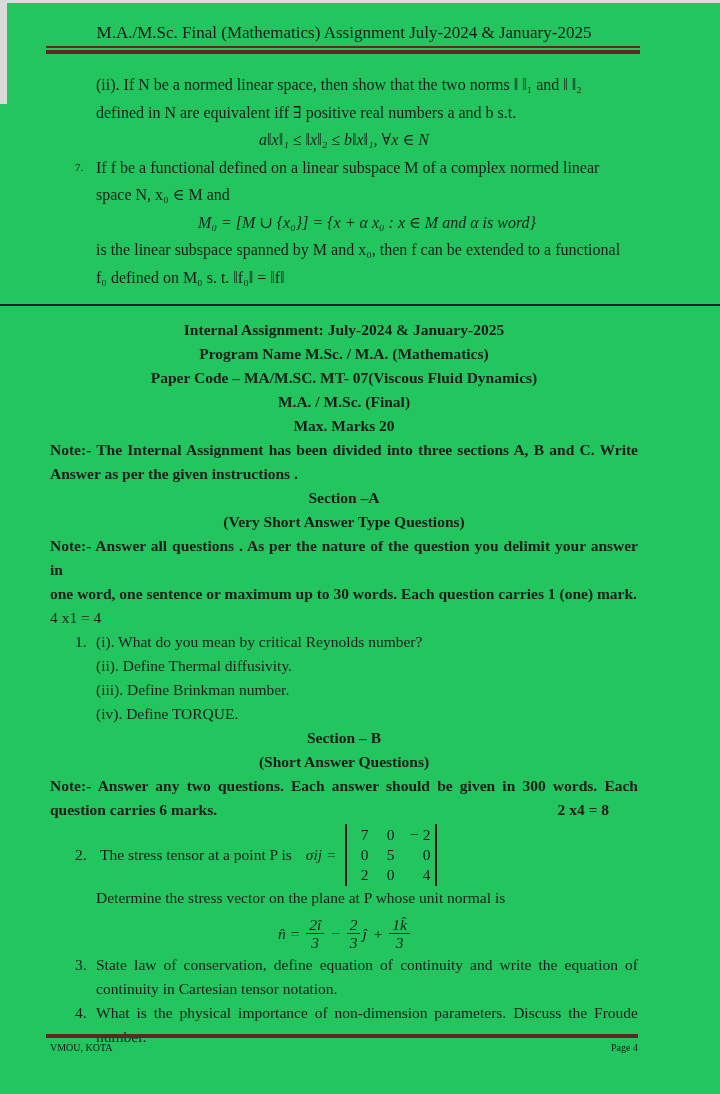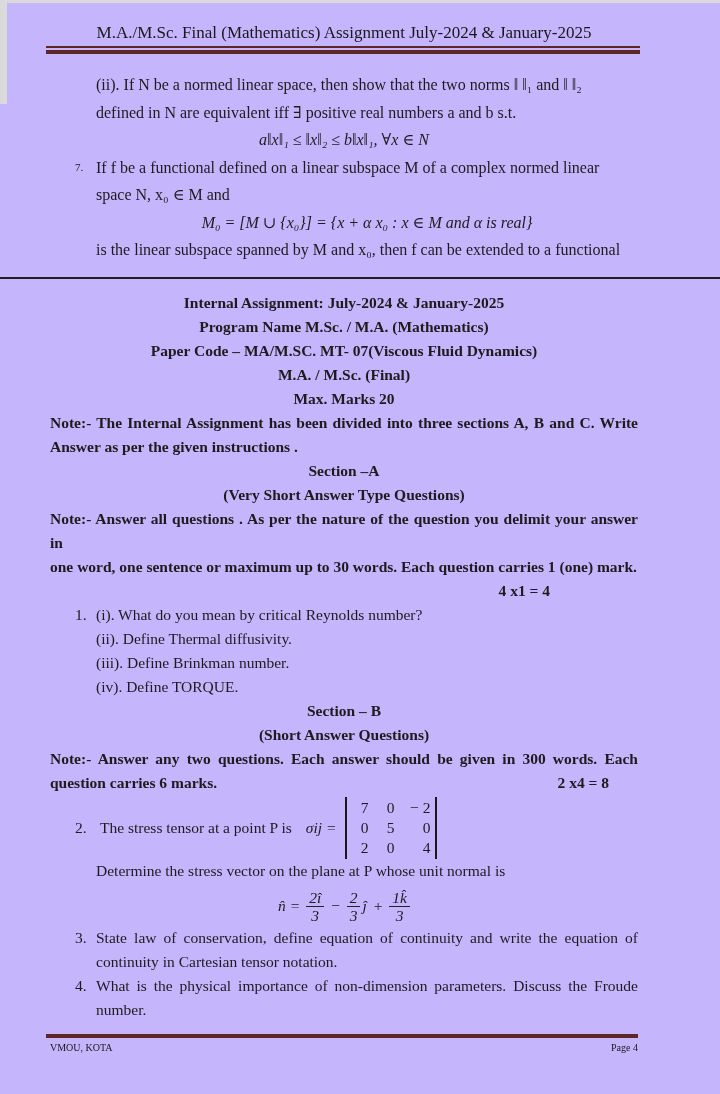--- a/index.html
+++ b/index.html
@@ -1,17 +1,17 @@
 <!DOCTYPE html>
 <html><head>
 <meta charset="utf-8">
 <style>
   html,body{margin:0;padding:0;background:#ffffff;}
   .page{
-    position:relative;width:720px;height:1094px;background:#c4b5fd;overflow:hidden;
+    position:relative;width:720px;height:1094px;background:#22c55e;overflow:hidden;
     font-family:"Liberation Serif","DejaVu Serif",serif;color:#1c1c1c;
   }
   .edge-top{position:absolute;top:0;left:0;width:720px;height:3px;background:#dadada;}
   .edge-left{position:absolute;top:0;left:0;width:7px;height:104px;background:#dadada;}
   .content{position:absolute;left:50px;top:0;width:588px;}
   .title{padding-top:23px;text-align:center;font-size:17px;line-height:20px;color:#191919;}
   .header-rule{margin-top:3px;margin-left:-4px;width:594px;height:2px;
     border-top:2px solid #5e2724;border-bottom:4px solid #5e2724;}
   
   .upper{margin-top:17px;font-size:16px;line-height:27.5px;}
@@ -20,21 +20,21 @@
   .qrow{display:flex;align-items:flex-start;}
   .qnum{width:21px;margin-left:25px;flex:none;}
   .qnum.small{font-size:11px;line-height:27.5px;}
   .qtext{flex:1;}
   .full-divider{margin:13px 0 0 -50px;width:720px;border-top:2px solid #1f1f1f;}
   
   .lower{margin-top:12px;font-size:15.5px;line-height:24px;}
   .bold{font-weight:bold;}
   .center{text-align:center;}
   .stretch{text-align:justify;text-align-last:justify;}
-  .marks-line{text-align:right;padding-right:88px;font-weight:bold;}
+  .marks-line{padding-right:88px;font-weight:normal;}
   .note3-wrap{position:relative;}
   .note3-marks{position:absolute;right:29px;top:24px;font-weight:bold;}
   
   .tensor-row{display:flex;align-items:center;margin-top:2px;}
   .tensor-label{margin-left:4px;}
   .sigma{font-style:italic;margin-left:14px;}
   .matrix{display:inline-flex;align-items:stretch;margin-left:9px;}
   .mbar{width:2px;background:#191919;}
   .mgrid{display:grid;grid-template-columns:16px 26px 36px;padding:1px 5px;
     font-size:15.5px;line-height:20px;text-align:right;}
@@ -64,22 +64,23 @@
 
     <section class="upper">
       <div class="ind">(ii). If N be a normed linear space, then show that the two norms ‖ ‖₁ and ‖ ‖₂</div>
       <div class="ind">defined in N are equivalent iff ∃ positive real numbers a and b s.t.</div>
       <div class="formula">a‖x‖₁ ≤ ‖x‖₂ ≤ b‖x‖₁, ∀x ∈ N</div>
       <div class="qrow">
         <div class="qnum small">7.</div>
         <div class="qtext">
           <div>If f be a functional defined on a linear subspace M of a complex normed linear</div>
           <div>space N, x₀ ∈ M and</div>
-          <div class="formula">M₀ = [M ∪ {x₀}] = {x + α x₀ : x ∈ M and α is real}</div>
+          <div class="formula">M₀ = [M ∪ {x₀}] = {x + α x₀ : x ∈ M and α is word}</div>
           <div>is the linear subspace spanned by M and x₀, then f can be extended to a functional</div>
+          <div>f₀ defined on M₀ s. t. ‖f₀‖ = ‖f‖</div>
         </div>
       </div>
     </section>
 
     <div class="full-divider"></div>
 
     <section class="lower">
       <div class="center bold">Internal Assignment: July-2024 &amp; January-2025</div>
       <div class="center bold">Program Name M.Sc. / M.A. (Mathematics)</div>
       <div class="center bold">Paper Code – MA/M.SC. MT- 07(Viscous Fluid Dynamics)</div>

